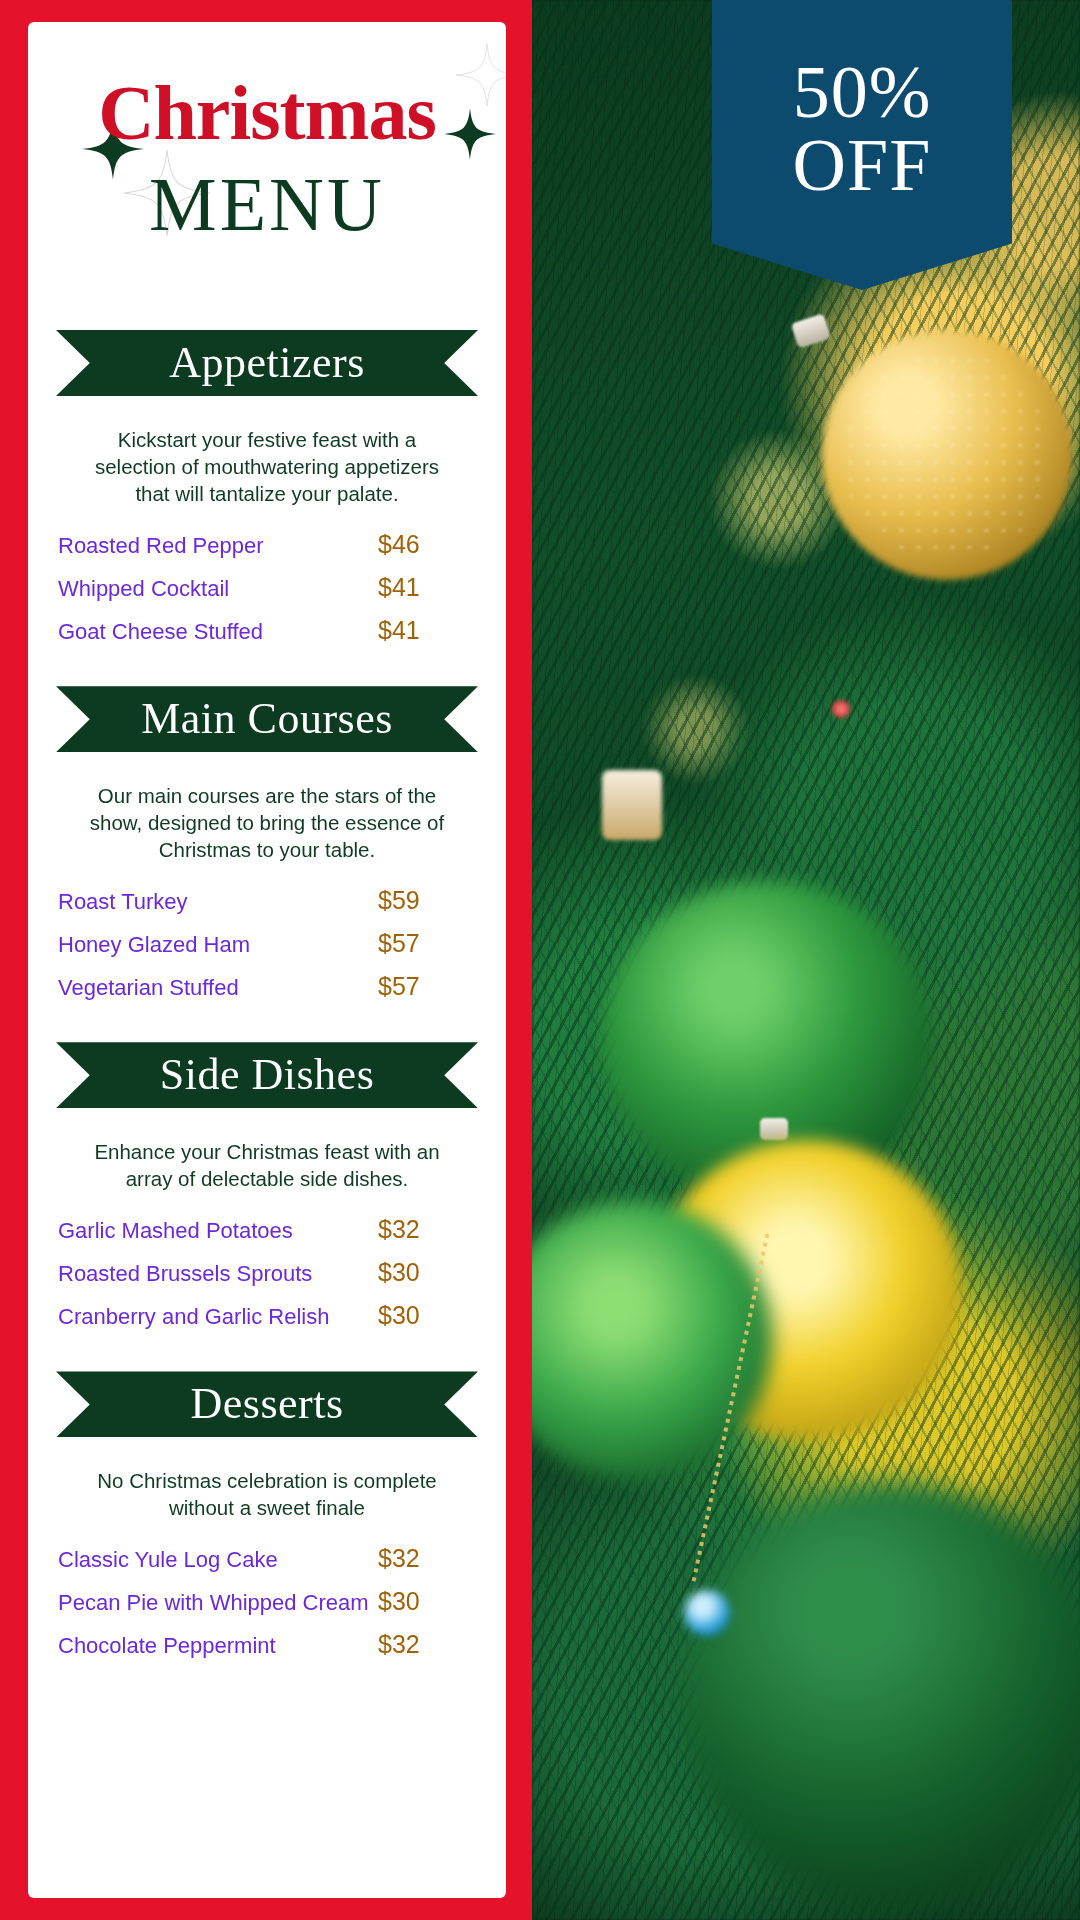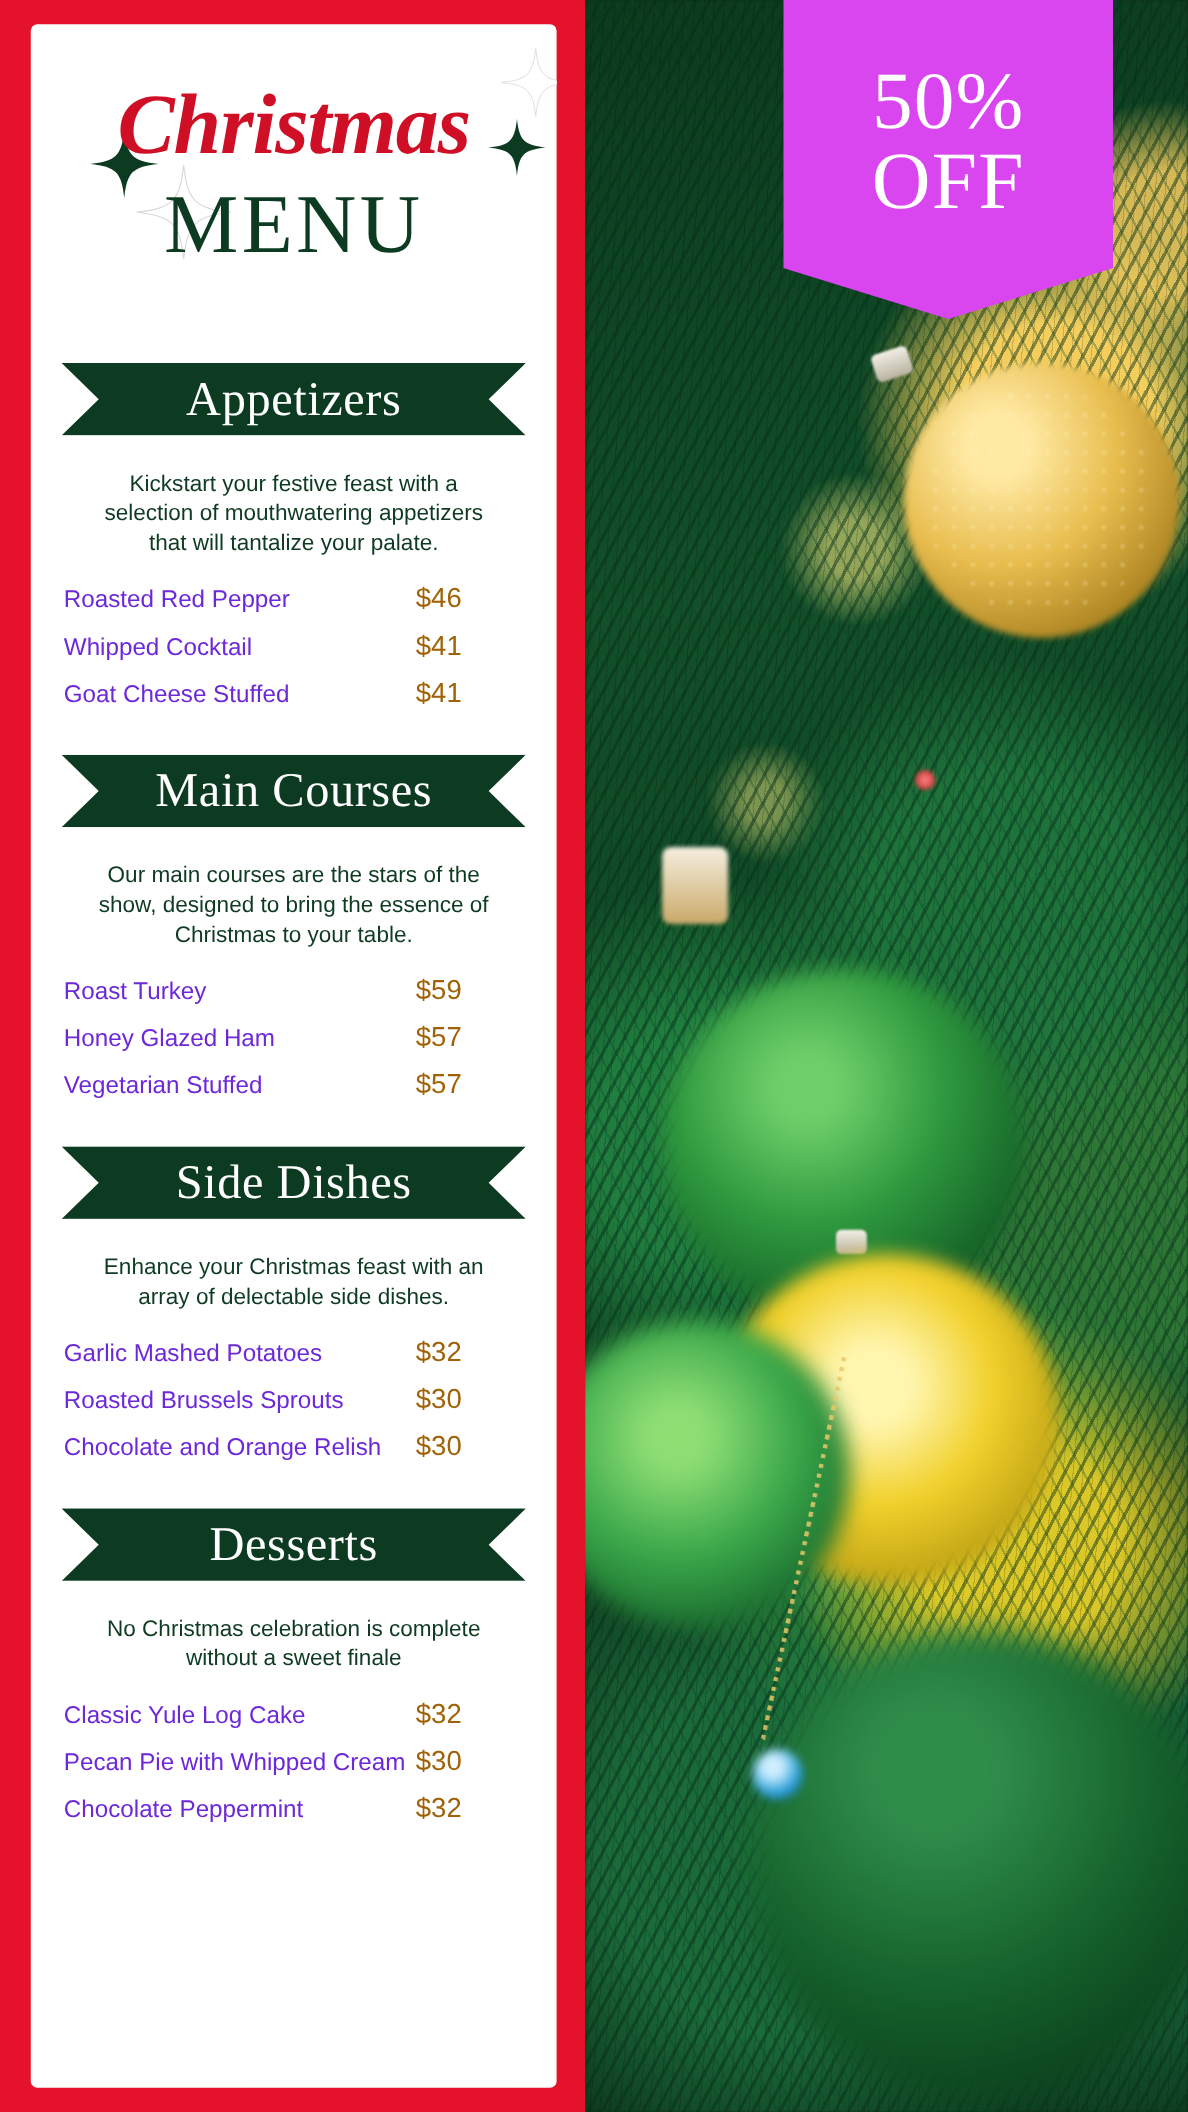--- a/index.html
+++ b/index.html
@@ -142,21 +142,21 @@
     opacity: .85;
   }
 
   
   .ribbon {
     position: absolute;
     left: 712px;
     top: 0;
     width: 300px;
     height: 290px;
-    background: #d946ef;
+    background: #0c4a6e;
     clip-path: polygon(0 0, 100% 0, 100% 84%, 50% 100%, 0 84%);
     display: flex;
     flex-direction: column;
     align-items: center;
     justify-content: flex-start;
     padding-top: 56px;
     color: #fff;
     z-index: 5;
   }
   .ribbon div {
@@ -181,21 +181,20 @@
 
   
   .title-wrap {
     position: relative;
     height: 290px;
     padding-top: 52px;
     text-align: center;
   }
   .title-script {
     font-family: "Liberation Serif", serif;
-    font-style: italic;
     font-weight: bold;
     font-size: 78px;
     color: #cf0f26;
     letter-spacing: -1px;
     line-height: 1;
     position: relative;
     z-index: 3;
   }
   .title-main {
     font-family: "Liberation Serif", serif;
@@ -374,21 +373,21 @@
       <div class="items">
         <div class="item-row">
           <div class="item-name">Garlic Mashed Potatoes</div>
           <div class="item-price">$32</div>
         </div>
         <div class="item-row">
           <div class="item-name">Roasted Brussels Sprouts</div>
           <div class="item-price">$30</div>
         </div>
         <div class="item-row">
-          <div class="item-name">Chocolate and Orange Relish</div>
+          <div class="item-name">Cranberry and Garlic Relish</div>
           <div class="item-price">$30</div>
         </div>
       </div>
     </div>
 
     <div class="section">
       <div class="banner-inner">
         <div class="banner-bg"></div>
         <div class="banner-text">Desserts</div>
       </div>

